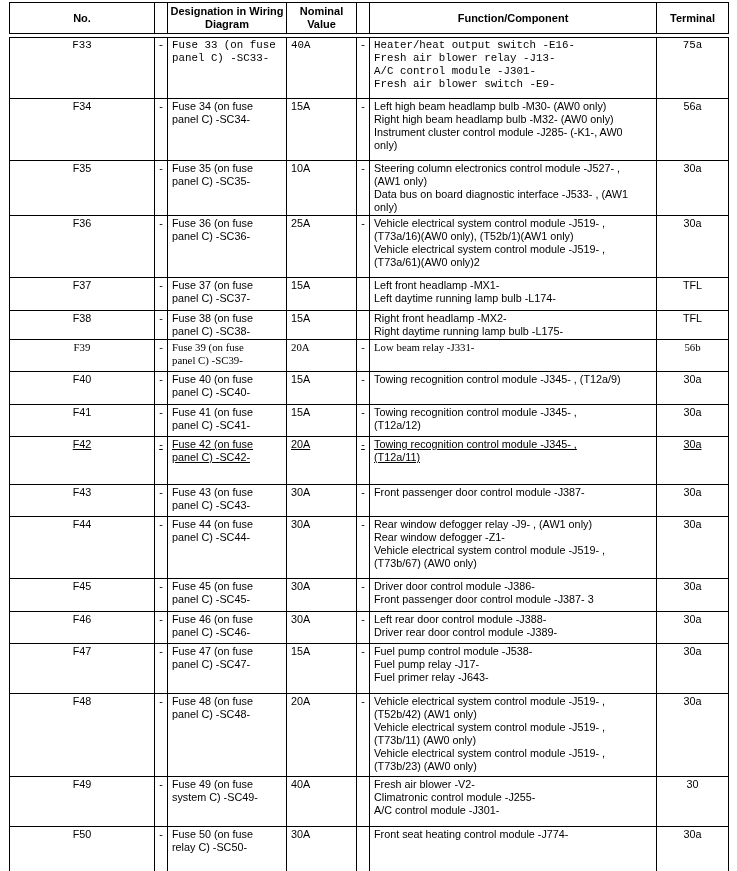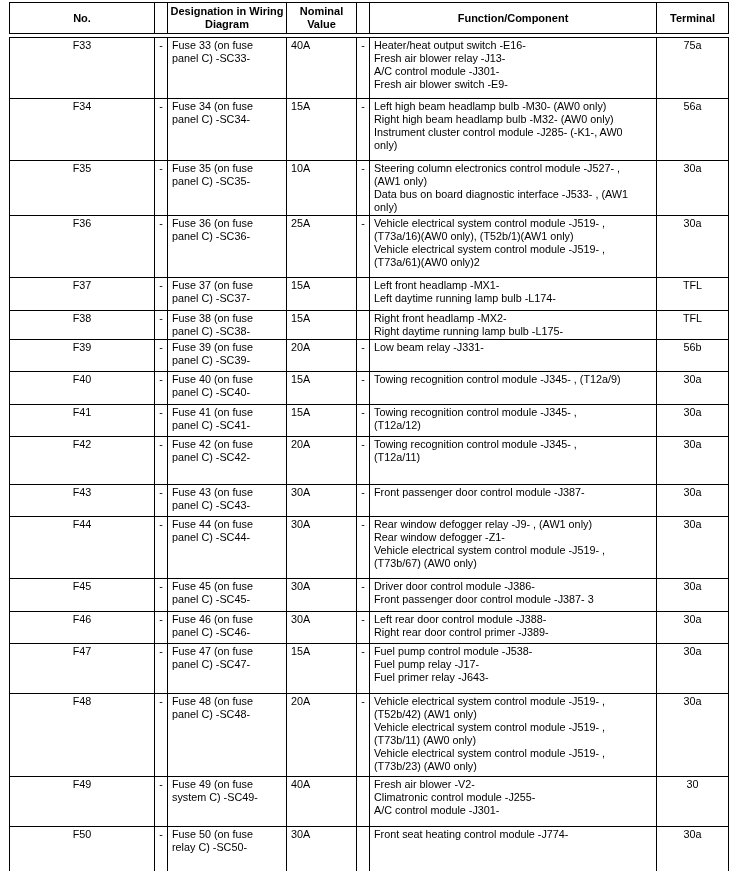--- a/index.html
+++ b/index.html
@@ -65,21 +65,21 @@
     <colgroup>
       <col style="width:145px">
         <col style="width:13px">
         <col style="width:119px">
       <col style="width:70px">
         <col style="width:13px">
         <col style="width:287px">
       <col style="width:72px">
     </colgroup>
     <tbody id="rows">
-        <tr style="height: 61px;">
+        <tr style="height: 61px; font-family: Liberation Mono, monospace;">
           <td class="c">F33</td>
           <td class="c">-</td>
           <td>
             <div class="ln">Fuse 33 (on fuse</div>
             <div class="ln">panel C) -SC33-</div>
           </td>
           <td>40A</td>
           <td class="c">-</td>
           <td>
             <div class="ln">Heater/heat output switch -E16-</div>
@@ -163,21 +163,21 @@
             <div class="ln">panel C) -SC38-</div>
           </td>
           <td>15A</td>
           <td class="c"></td>
           <td>
             <div class="ln">Right front headlamp -MX2-</div>
             <div class="ln">Right daytime running lamp bulb -L175-</div>
           </td>
           <td class="c">TFL</td>
         </tr>
-        <tr style="height: 32px;">
+        <tr style="height: 32px; font-family: Liberation Serif, serif;">
           <td class="c">F39</td>
           <td class="c">-</td>
           <td>
             <div class="ln">Fuse 39 (on fuse</div>
             <div class="ln">panel C) -SC39-</div>
           </td>
           <td>20A</td>
           <td class="c">-</td>
           <td>
             <div class="ln">Low beam relay -J331-</div>
@@ -206,21 +206,21 @@
             <div class="ln">panel C) -SC41-</div>
           </td>
           <td>15A</td>
           <td class="c">-</td>
           <td>
             <div class="ln">Towing recognition control module -J345- ,</div>
             <div class="ln">(T12a/12)</div>
           </td>
           <td class="c">30a</td>
         </tr>
-        <tr style="height: 48px;">
+        <tr style="height: 48px; text-decoration: underline;">
           <td class="c">F42</td>
           <td class="c">-</td>
           <td>
             <div class="ln">Fuse 42 (on fuse</div>
             <div class="ln">panel C) -SC42-</div>
           </td>
           <td>20A</td>
           <td class="c">-</td>
           <td>
             <div class="ln">Towing recognition control module -J345- ,</div>
@@ -278,21 +278,21 @@
           <td class="c">F46</td>
           <td class="c">-</td>
           <td>
             <div class="ln">Fuse 46 (on fuse</div>
             <div class="ln">panel C) -SC46-</div>
           </td>
           <td>30A</td>
           <td class="c">-</td>
           <td>
             <div class="ln">Left rear door control module -J388-</div>
-            <div class="ln">Right rear door control primer -J389-</div>
+            <div class="ln">Driver rear door control module -J389-</div>
           </td>
           <td class="c">30a</td>
         </tr>
         <tr style="height: 50px;">
           <td class="c">F47</td>
           <td class="c">-</td>
           <td>
             <div class="ln">Fuse 47 (on fuse</div>
             <div class="ln">panel C) -SC47-</div>
           </td>

